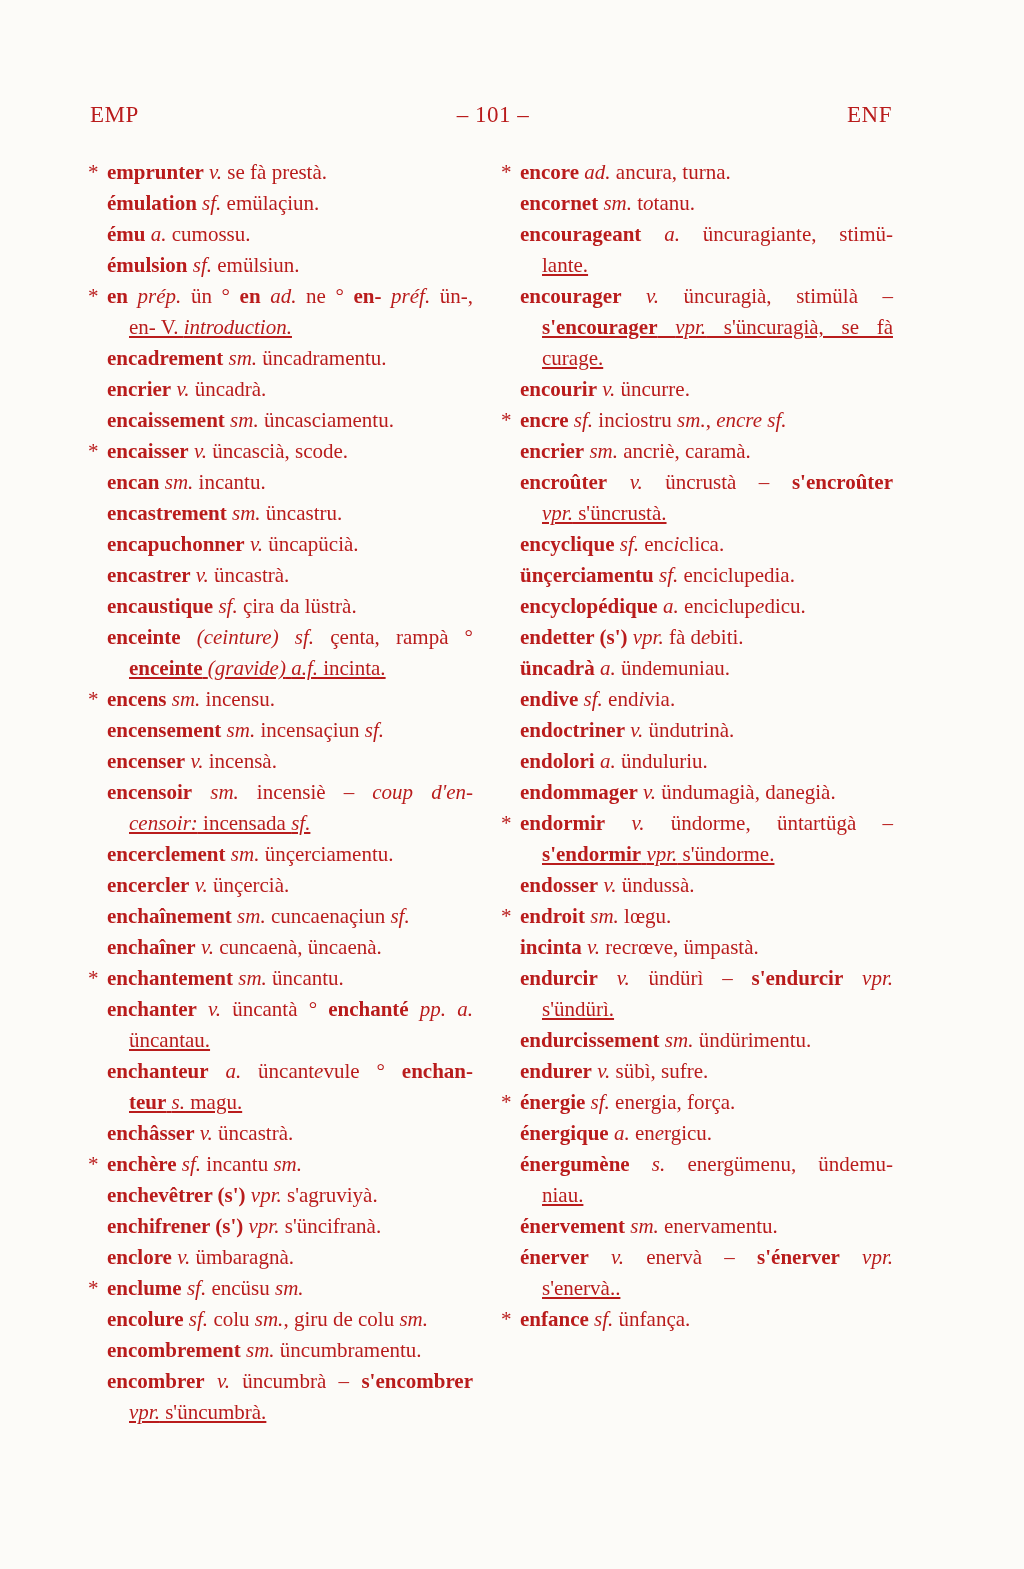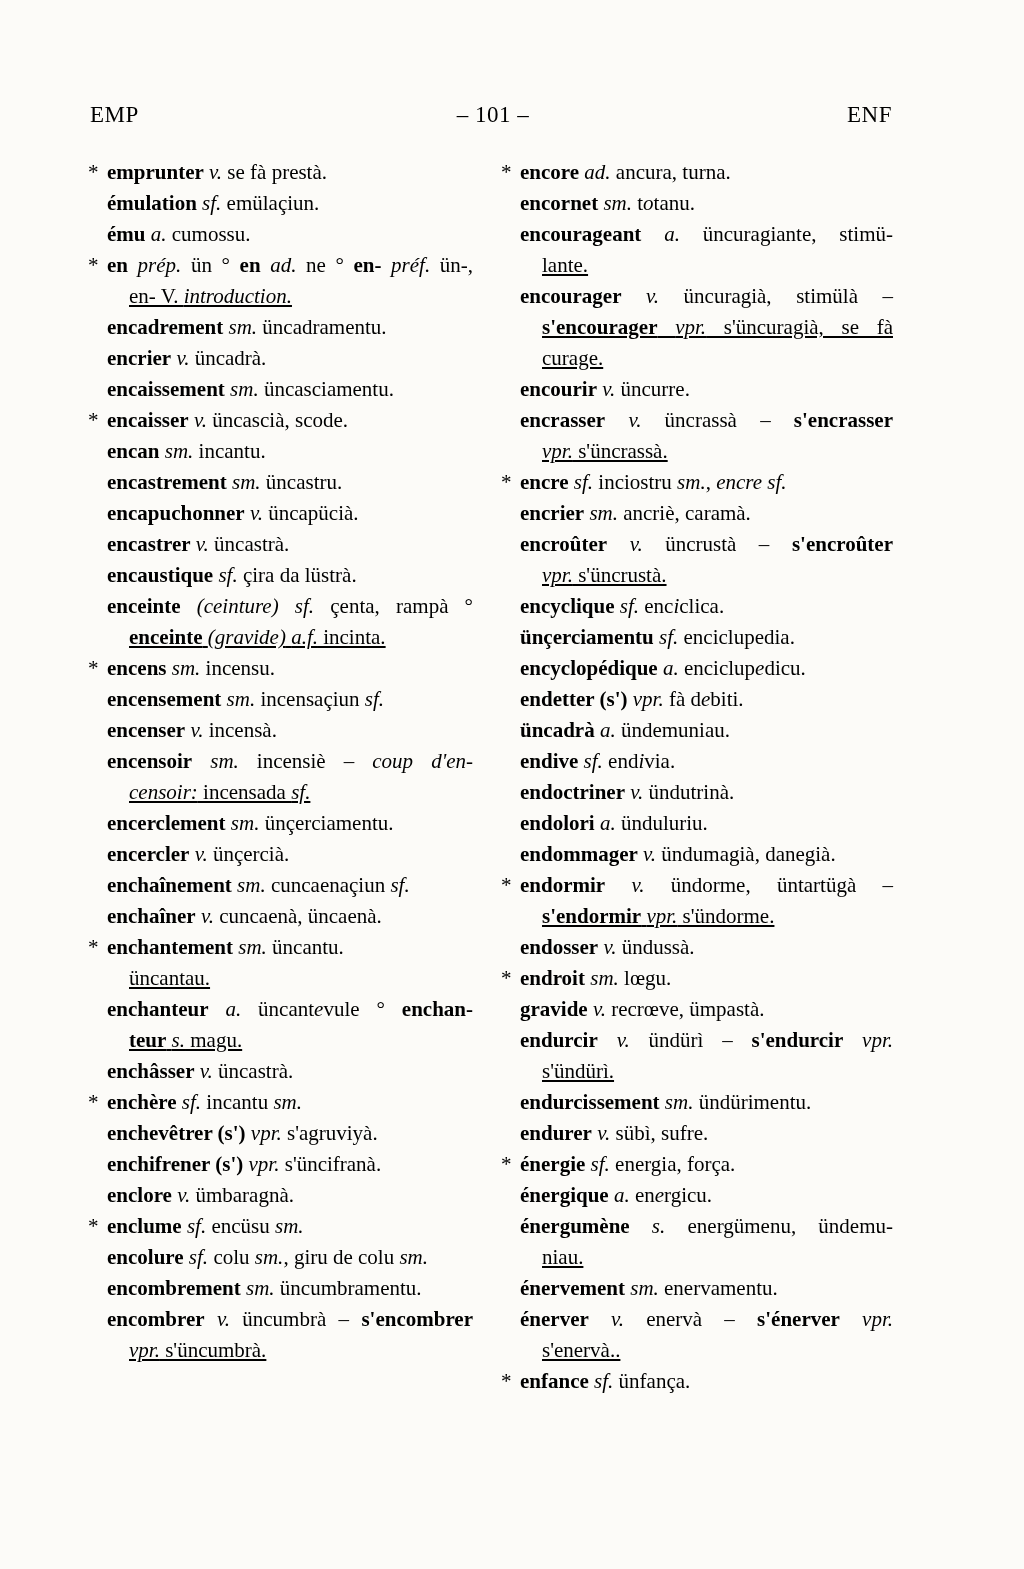--- a/index.html
+++ b/index.html
@@ -1,21 +1,21 @@
 <!DOCTYPE html>
 <html><head>
 <meta charset="utf-8">
 <style>
   html,body{margin:0;padding:0;background:#e8e8e8;}
   .page{
     position:relative;
     width:1024px;height:1569px;
     background:#fcfbf8;
     font-family:"Liberation Serif", serif;
-    color:#000000;
+    color:#b91c1c;
     overflow:hidden;
     margin:0 auto;
   }
   .header{
     position:absolute;left:90px;top:102px;width:802px;
     display:flex;justify-content:space-between;align-items:baseline;
     font-size:23px;letter-spacing:0.5px;
   }
   .col{
     position:absolute;top:157px;
@@ -45,20 +45,23 @@
         <span class="star">*</span>
         <div class="line"><b>emprunter</b> <i>v.</i> se fà prestà.</div>
       </div>
       <div class="entry">
         <div class="line"><b>émulation</b> <i>sf.</i> emülaçiun.</div>
       </div>
       <div class="entry">
         <div class="line"><b>ému</b> <i>a.</i> cumossu.</div>
       </div>
       <div class="entry">
+        <div class="line"><b>émulsion</b> <i>sf.</i> emülsiun.</div>
+      </div>
+      <div class="entry">
         <span class="star">*</span>
         <div class="line just"><b>en</b> <i>prép.</i> ün ° <b>en</b> <i>ad.</i> ne ° <b>en-</b> <i>préf.</i> ün-,</div>
         <div class="line cont">en- V. <i>introduction.</i></div>
       </div>
       <div class="entry">
         <div class="line"><b>encadrement</b> <i>sm.</i> üncadramentu.</div>
       </div>
       <div class="entry">
         <div class="line"><b>encrier</b> <i>v.</i> üncadrà.</div>
       </div>
@@ -112,20 +115,21 @@
         <div class="line"><b>enchaînement</b> <i>sm.</i> cuncaenaçiun <i>sf.</i></div>
       </div>
       <div class="entry">
         <div class="line"><b>enchaîner</b> <i>v.</i> cuncaenà, üncaenà.</div>
       </div>
       <div class="entry">
         <span class="star">*</span>
         <div class="line"><b>enchantement</b> <i>sm.</i> üncantu.</div>
       </div>
       <div class="entry">
+        <div class="line just"><b>enchanter</b> <i>v.</i> üncantà ° <b>enchanté</b> <i>pp. a.</i></div>
         <div class="line cont">üncantau.</div>
       </div>
       <div class="entry">
         <div class="line just"><b>enchanteur</b> <i>a.</i> üncant<i>e</i>vule ° <b>enchan-</b></div>
         <div class="line cont"><b>teur</b> <i>s.</i> magu.</div>
       </div>
       <div class="entry">
         <div class="line"><b>enchâsser</b> <i>v.</i> üncastrà.</div>
       </div>
       <div class="entry">
@@ -170,24 +174,20 @@
       </div>
       <div class="entry">
         <div class="line just"><b>encourager</b> <i>v.</i> üncuragià, stimülà –</div>
         <div class="line cont just"><b>s'encourager</b> <i>vpr.</i> s'üncuragià, se fà</div>
         <div class="line cont">curage.</div>
       </div>
       <div class="entry">
         <div class="line"><b>encourir</b> <i>v.</i> üncurre.</div>
       </div>
       <div class="entry">
-        <div class="line just"><b>encrasser</b> <i>v.</i> üncrassà – <b>s'encrasser</b></div>
-        <div class="line cont"><i>vpr.</i> s'üncrassà.</div>
-      </div>
-      <div class="entry">
         <span class="star">*</span>
         <div class="line"><b>encre</b> <i>sf.</i> inciostru <i>sm.</i>, <i>encre sf.</i></div>
       </div>
       <div class="entry">
         <div class="line"><b>encrier</b> <i>sm.</i> ancriè, caramà.</div>
       </div>
       <div class="entry">
         <div class="line just"><b>encroûter</b> <i>v.</i> üncrustà – <b>s'encroûter</b></div>
         <div class="line cont"><i>vpr.</i> s'üncrustà.</div>
       </div>
@@ -224,21 +224,21 @@
         <div class="line cont"><b>s'endormir</b> <i>vpr.</i> s'ündorme.</div>
       </div>
       <div class="entry">
         <div class="line"><b>endosser</b> <i>v.</i> ündussà.</div>
       </div>
       <div class="entry">
         <span class="star">*</span>
         <div class="line"><b>endroit</b> <i>sm.</i> lœgu.</div>
       </div>
       <div class="entry">
-        <div class="line"><b>gravide</b> <i>v.</i> recrœve, ümpastà.</div>
+        <div class="line"><b>incinta</b> <i>v.</i> recrœve, ümpastà.</div>
       </div>
       <div class="entry">
         <div class="line just"><b>endurcir</b> <i>v.</i> ündürì – <b>s'endurcir</b> <i>vpr.</i></div>
         <div class="line cont">s'ündürì.</div>
       </div>
       <div class="entry">
         <div class="line"><b>endurcissement</b> <i>sm.</i> ündürimentu.</div>
       </div>
       <div class="entry">
         <div class="line"><b>endurer</b> <i>v.</i> sübì, sufre.</div>

